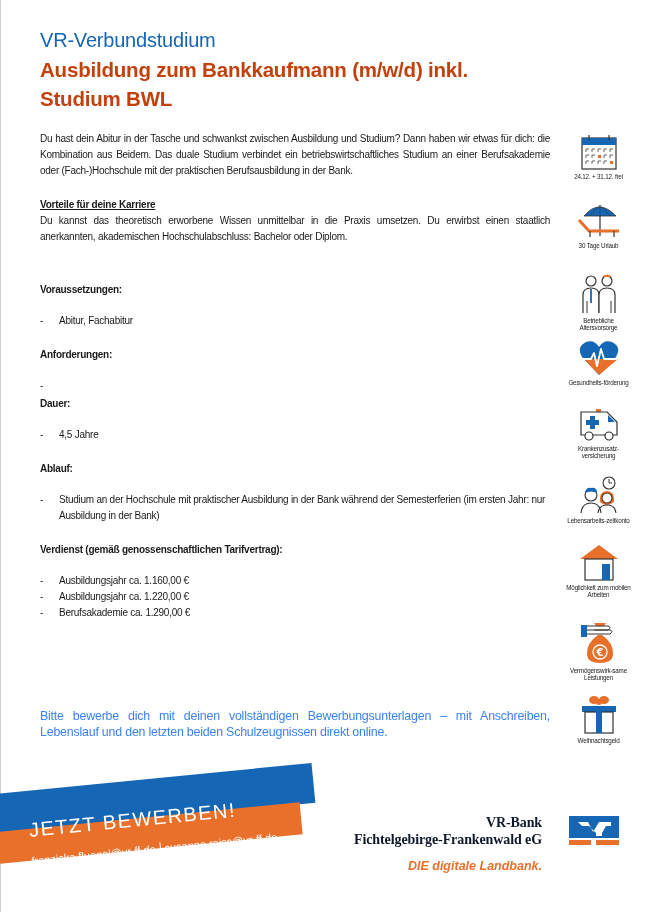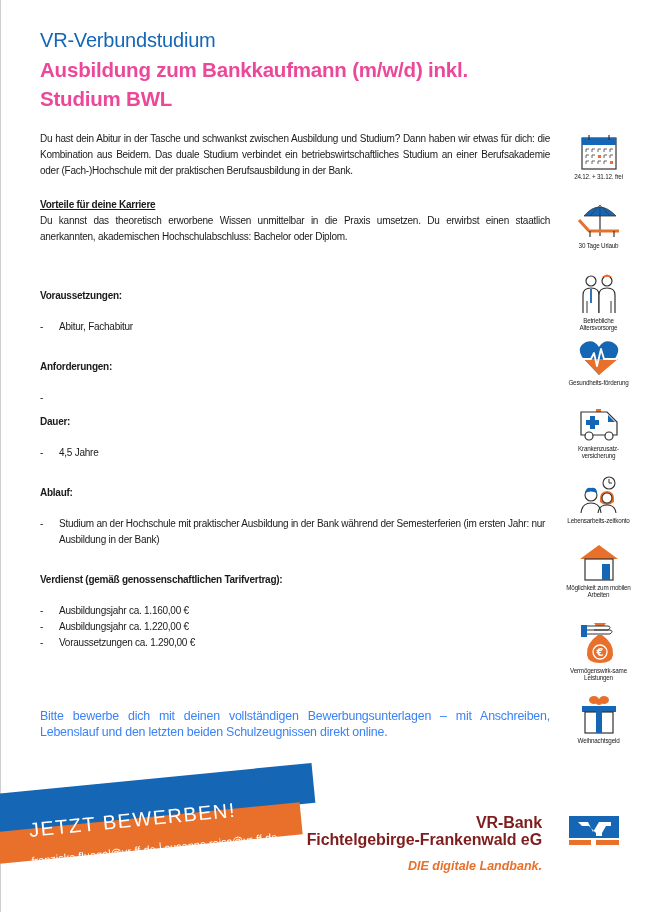--- a/index.html
+++ b/index.html
@@ -1,46 +1,46 @@
 <!DOCTYPE html>
 <html><head>
 <meta charset="utf-8">
 <style>
   * { box-sizing: border-box; margin: 0; padding: 0; }
   html, body { width: 646px; height: 912px; background: #ffffff; overflow: hidden; }
   body { font-family: "Liberation Sans", "DejaVu Sans", sans-serif; color: #1a1a1a; position: relative; }
   .page { position: absolute; left: 0; top: 0; width: 628px; height: 912px; background: #fff; border-left: 1px solid #cfcfcf; }
 
   .kicker { position: absolute; left: 39px; top: 29px; font-size: 20px; color: #1566b5; letter-spacing: -0.2px; }
-  .title { position: absolute; left: 39px; top: 55px; font-size: 20.5px; font-weight: bold; color: #ec4899; line-height: 29px; width: 470px; letter-spacing: -0.2px; }
+  .title { position: absolute; left: 39px; top: 55px; font-size: 20.5px; font-weight: bold; color: #c2410c; line-height: 29px; width: 470px; letter-spacing: -0.2px; }
 
   .content { position: absolute; left: 39px; top: 131px; width: 510px; font-size: 10px; line-height: 16px; letter-spacing: -0.25px; }
   .justify { text-align: justify; }
   .intro { margin-bottom: 18px; }
   .subhead-u { font-weight: bold; text-decoration: underline; }
-  .section-head { font-weight: bold; margin-top: 9px; }
+  .section-head { font-weight: bold; margin-top: 3px; }
   .list { list-style: none; }
   .list li { position: relative; padding-left: 19px; }
   .list li .dash { position: absolute; left: 0; top: 0; }
 
   .cta-text { position: absolute; left: 39px; top: 708px; width: 510px; font-size: 12.4px; line-height: 16px; color: #3b82f6; text-align: justify; letter-spacing: -0.2px; }
 
   .benefits { position: absolute; left: 565px; top: 133px; width: 65px; }
   .benefit { display: flex; flex-direction: column; align-items: center; text-align: center; }
   .benefit svg { display: block; }
   .benefit .lbl { font-size: 6.3px; line-height: 7.4px; color: #222; letter-spacing: -0.2px; margin-top: 2px; }
 
   .banner { position: absolute; left: -6px; top: 782px; width: 330px; height: 110px; }
   .banner-blue { position: absolute; left: 0; top: 12px; width: 318px; height: 40px; background: #1566b5; transform: rotate(-5.6deg); transform-origin: left top; }
   .banner-orange { position: absolute; left: 2px; top: 50px; width: 304px; height: 32px; background: #e8702a; transform: rotate(-5.6deg); transform-origin: left top; }
   .banner-title { position: absolute; left: 33px; top: 37px; color: #fff; font-size: 20px; letter-spacing: 1.5px; transform: rotate(-5.6deg); transform-origin: left top; white-space: nowrap; }
   .banner-mail { position: absolute; left: 36px; top: 73px; color: #fff; font-size: 11px; transform: rotate(-5.6deg); transform-origin: left top; white-space: nowrap; }
   .banner-mail .sep { display: inline-block; width: 1px; height: 12px; background: #fff; margin: 0 4px; vertical-align: -2px; }
 
-  .brand { position: absolute; right: 86px; top: 814px; text-align: right; color: #7f1d1d; font-weight: bold; font-size: 16px; line-height: 17px; letter-spacing: -0.1px; }
+  .brand { position: absolute; right: 86px; top: 814px; text-align: right; color: #0f172a; font-weight: bold; font-size: 14px; line-height: 17px; letter-spacing: -0.1px; font-family: Liberation Serif, serif; }
   .slogan { position: absolute; right: 86px; top: 859px; color: #e8702a; font-weight: bold; font-style: italic; font-size: 12.5px; }
   .logo { position: absolute; left: 568px; top: 816px; width: 50px; height: 30px; }
 </style>
 </head>
 <body>
 
 <div class="page">
 
   <div class="kicker">VR-Verbundstudium</div>
   <h1 class="title">Ausbildung zum Bankkaufmann (m/w/d) inkl. Studium BWL</h1>
@@ -80,21 +80,21 @@
     <ul class="list">
       <li><span class="dash">-</span><span>Studium an der Hochschule mit praktischer Ausbildung in der Bank während der Semesterferien (im ersten Jahr: nur Ausbildung in der Bank)</span></li>
     </ul>
 
     <div style="height:15px"></div>
     <div class="section-head">Verdienst (gemäß genossenschaftlichen Tarifvertrag):</div>
     <div style="height:15px"></div>
     <ul class="list">
       <li><span class="dash">-</span><span>Ausbildungsjahr ca. 1.160,00 €</span></li>
       <li><span class="dash">-</span><span>Ausbildungsjahr ca. 1.220,00 €</span></li>
-      <li><span class="dash">-</span><span>Voraussetzungen ca. 1.290,00 €</span></li>
+      <li><span class="dash">-</span><span>Berufsakademie ca. 1.290,00 €</span></li>
     </ul>
   </div>
 
   <p class="cta-text">Bitte bewerbe dich mit deinen vollständigen Bewerbungsunterlagen – mit Anschreiben, Lebenslauf und den letzten beiden Schulzeugnissen direkt online.</p>
 
   <div class="benefits">
     <div class="benefit" style="height:67px">
       <svg width="40" height="38" viewBox="0 0 40 38">
         <rect x="3" y="5" width="34" height="31" fill="#fff" stroke="#333" stroke-width="1.2"></rect>
         <rect x="3" y="5" width="34" height="7" fill="#1566b5"></rect>

